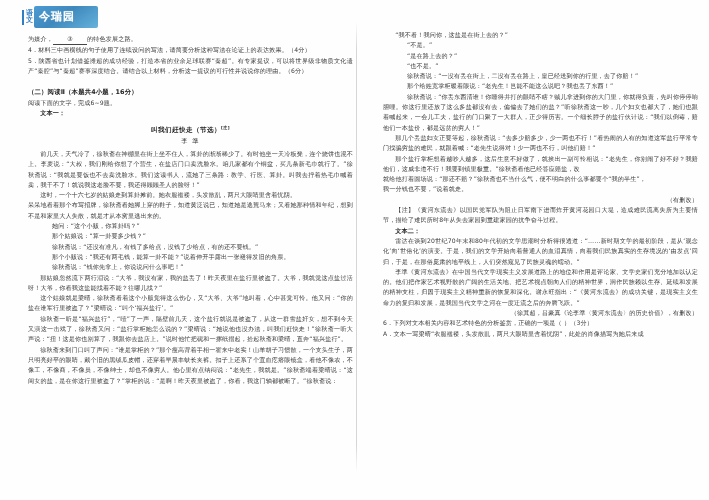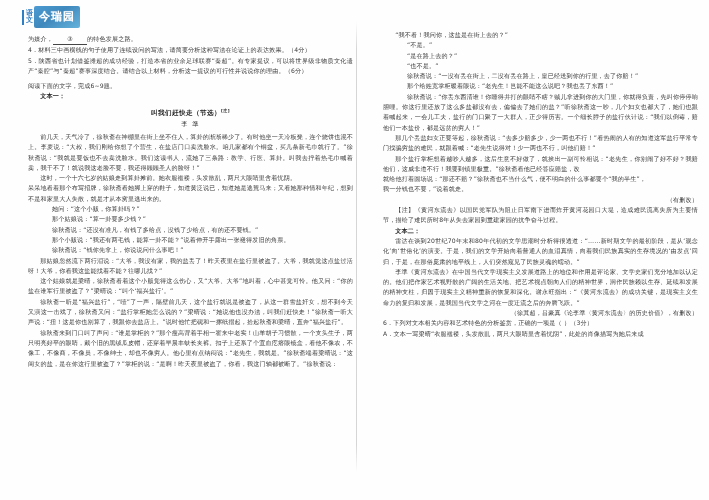--- a/index.html
+++ b/index.html
@@ -15,21 +15,21 @@
   .logo-wrap{position:absolute;left:22px;top:6px;display:flex;align-items:center;}
   .logo-left{
     font-size:7px;line-height:7.5px;color:#2f7fc4;
     font-family:"DejaVu Sans",sans-serif;
     text-align:center;padding-right:1px;font-weight:700;
     border-left:2px solid #2f7fc4;padding-left:2px;
   }
   .logo-box{
     background:linear-gradient(145deg,#3d93cf 0%,#2f7fb8 45%,#59add9 100%);
     color:#ffffff;font-size:11px;font-weight:700;letter-spacing:1px;
-    padding:3px 5px 4px 5px;border-radius:2px;
+    padding:3px 23px 4px 5px;border-radius:2px;
     font-family:"DejaVu Sans",sans-serif;
     text-shadow:0 0 1px rgba(255,255,255,.5);
     opacity:.92;
   }
 
   
   .cols{position:absolute;left:0;top:0;width:709px;height:500px;}
   .col{position:absolute;top:0;}
   .col-left{left:28px;width:325px;}
   .col-right{left:383px;width:315px;}
@@ -76,20 +76,21 @@
     <div class="col col-left" style="top:34px;">
 
       <p class="t">
         <span>为媒介，</span><span class="blank-u">③</span><span>的特色发展之路。</span>
       </p>
 
       <p class="t">4．材料三中画横线的句子使用了连续设问的写法，请简要分析这种写法在论证上的表达效果。（4分）</p>
       <p class="t">5．陕西省也计划借鉴潍超的成功经验，打造本省的业余足球联赛“秦超”。有专家提议，可以将世界级非物质文化遗产“秦腔”与“秦超”赛事深度结合。请结合以上材料，分析这一提议的可行性并说说你的理由。（6分）</p>
 
       <div class="gap-m"></div>
+      <p class="t sec-head">（二）阅读Ⅱ（本题共4小题，16分）</p>
       <p class="t">阅读下面的文字，完成6~9题。</p>
       <p class="t ind b">文本一：</p>
       <div class="gap-s"></div>
       <p class="title-main"><span>叫我们赶快走（节选）</span><span class="sup">[注]</span></p>
       <p class="title-author">李 準</p>
       <div class="gap-s"></div>
 
       <p class="t ind">前几天，天气冷了，徐秋斋在神棚里在街上坐不住人，算卦的渐渐稀少了。有时他坐一天冷板凳，连个烧饼也混不上。李麦说：“大叔，我们刚给你想了个营生，在盐店门口卖洗脸水。咱几家都有个铜盆，买几条新毛巾就行了。”徐秋斋说：“我就是要饭也不去卖洗脸水。我们这读书人，流她了三条路：教学、行医、算卦。叫我去拧着热毛巾喊着卖，我干不了！就说我这老脸不要，我还得顾顾圣人的脸呀！”</p>
       <p class="t ind">这时，一个十六七岁的姑娘走到算卦摊前。她衣服褴褛，头发散乱，两只大眼睛里含着忧阴。</p>
       <p class="t">呆呆地看着那个布写招牌，徐秋斋看她脚上穿的鞋子，知道黄泛说已，知道她是逃荒马来；又看她那种情和年纪，想到不是和家里大人失散，就是才从本窝里逃出来的。</p>

